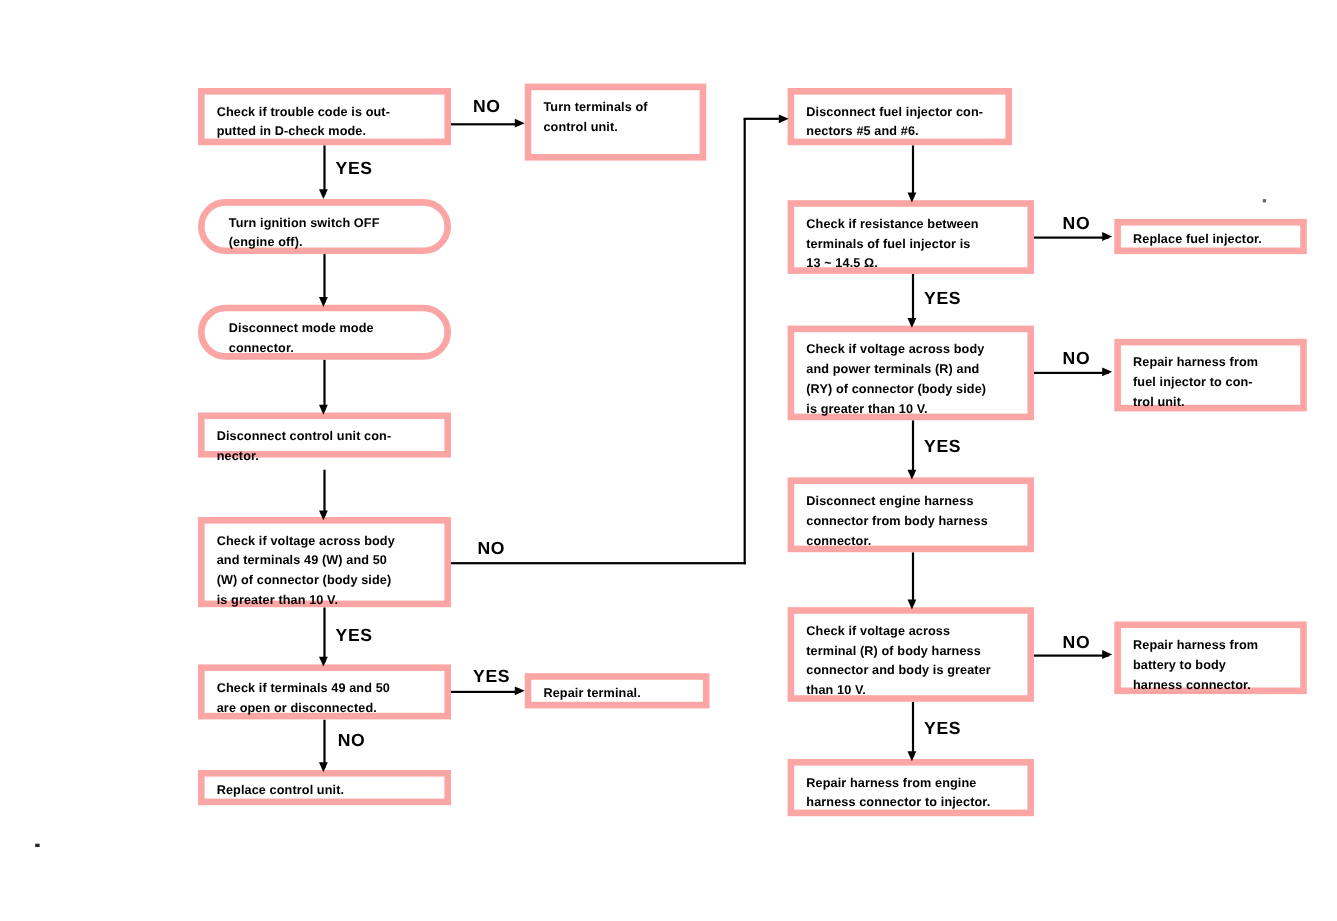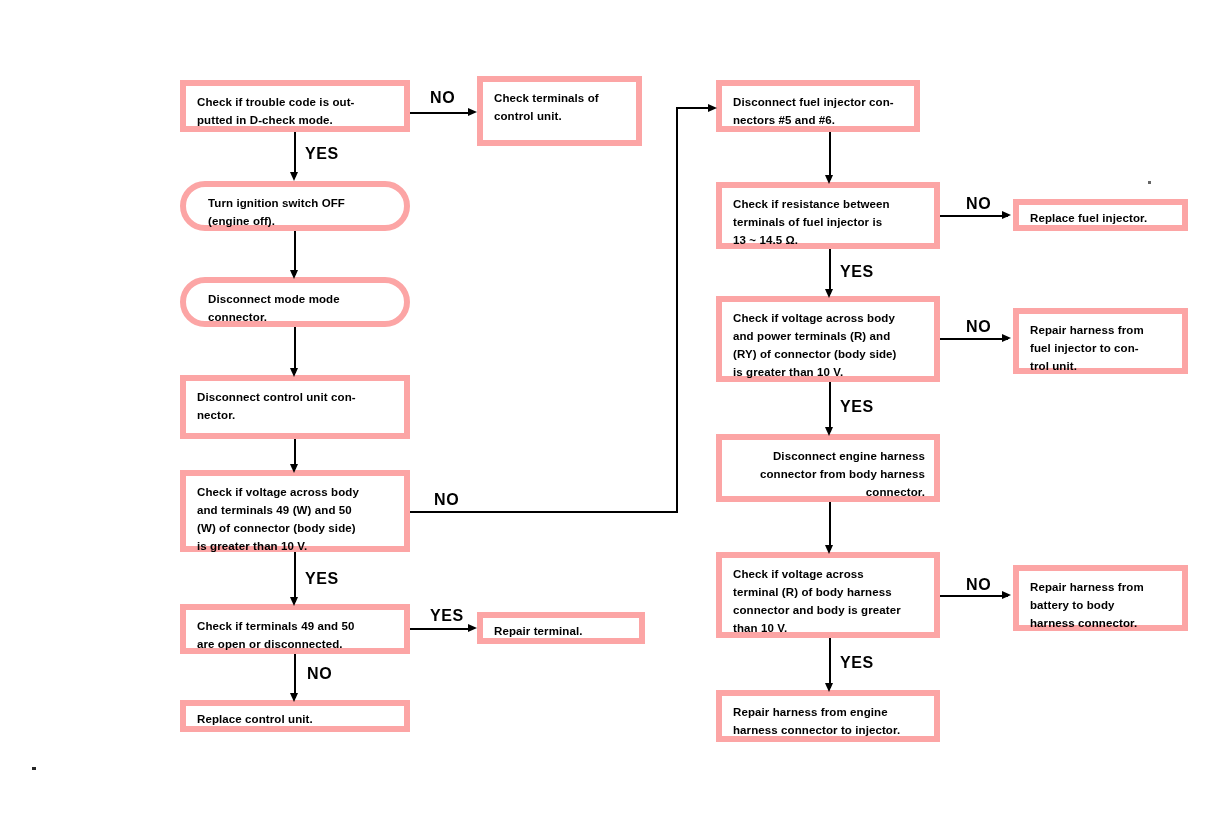--- a/index.html
+++ b/index.html
@@ -77,21 +77,21 @@
   <div class="node" style="left:180px;top:80px;width:230px;height:52px;">
     <span class="ln">Check if trouble code is out-</span>
     <span class="ln">putted in D-check mode.</span>
   </div>
 
   <div class="lh" style="left:410px;top:112px;width:62px;"></div>
   <div class="arr right" style="left:468px;top:108px;"></div>
   <div class="blabel" style="left:430px;top:89px;">NO</div>
 
   <div class="node" style="left:477px;top:76px;width:165px;height:70px;">
-    <span class="ln">Check terminals of</span>
+    <span class="ln">Turn terminals of</span>
     <span class="ln">control unit.</span>
   </div>
 
   <div class="lv" style="left:294px;top:132px;height:45px;"></div>
   <div class="arr down" style="left:290px;top:172px;"></div>
   <div class="blabel" style="left:305px;top:145px;">YES</div>
 
   <div class="node round" style="left:180px;top:181px;width:230px;height:50px;">
     <span class="ln">Turn ignition switch OFF</span>
     <span class="ln">(engine off).</span>
@@ -101,21 +101,21 @@
   <div class="arr down" style="left:290px;top:270px;"></div>
 
   <div class="node round" style="left:180px;top:277px;width:230px;height:50px;">
     <span class="ln">Disconnect mode mode</span>
     <span class="ln">connector.</span>
   </div>
 
   <div class="lv" style="left:294px;top:327px;height:46px;"></div>
   <div class="arr down" style="left:290px;top:368px;"></div>
 
-  <div class="node" style="left:180px;top:375px;width:230px;height:64px;">
+  <div class="node" style="left:180px;top:375px;width:230px;height:41px;">
     <span class="ln">Disconnect control unit con-</span>
     <span class="ln">nector.</span>
   </div>
 
   <div class="lv" style="left:294px;top:427px;height:42px;"></div>
   <div class="arr down" style="left:290px;top:464px;"></div>
 
   <div class="node" style="left:180px;top:470px;width:230px;height:82px;">
     <span class="ln">Check if voltage across body</span>
     <span class="ln">and terminals 49 (W) and 50</span>
@@ -194,21 +194,21 @@
   <div class="node" style="left:1013px;top:308px;width:175px;height:66px;">
     <span class="ln">Repair harness from</span>
     <span class="ln">fuel injector to con-</span>
     <span class="ln">trol unit.</span>
   </div>
 
   <div class="lv" style="left:829px;top:382px;height:50px;"></div>
   <div class="arr down" style="left:825px;top:427px;"></div>
   <div class="blabel" style="left:840px;top:398px;">YES</div>
 
-  <div class="node" style="left:716px;top:434px;width:224px;height:68px;text-align:right;">
+  <div class="node" style="left:716px;top:434px;width:224px;height:68px;">
     <span class="ln">Disconnect engine harness</span>
     <span class="ln">connector from body harness</span>
     <span class="ln">connector.</span>
   </div>
 
   <div class="lv" style="left:829px;top:502px;height:48px;"></div>
   <div class="arr down" style="left:825px;top:545px;"></div>
 
   <div class="node" style="left:716px;top:552px;width:224px;height:86px;">
     <span class="ln">Check if voltage across</span>

